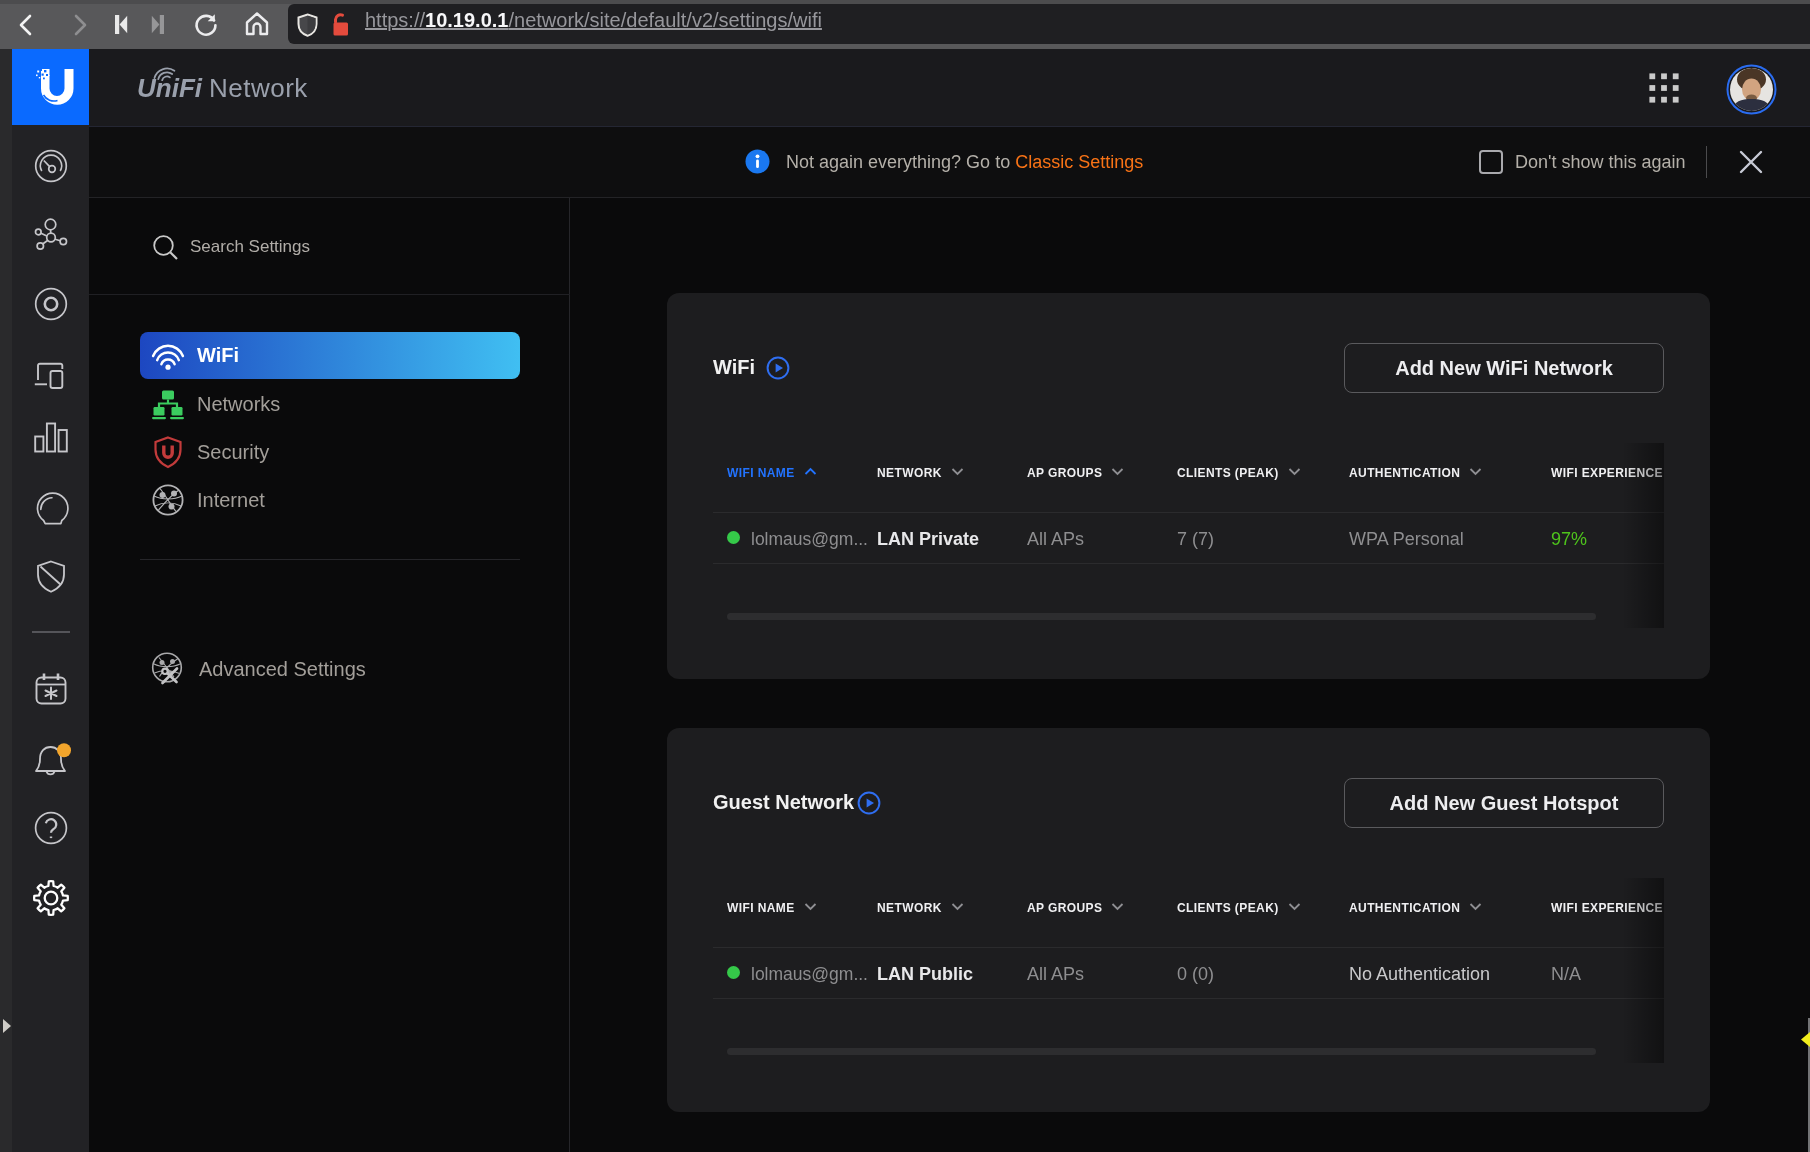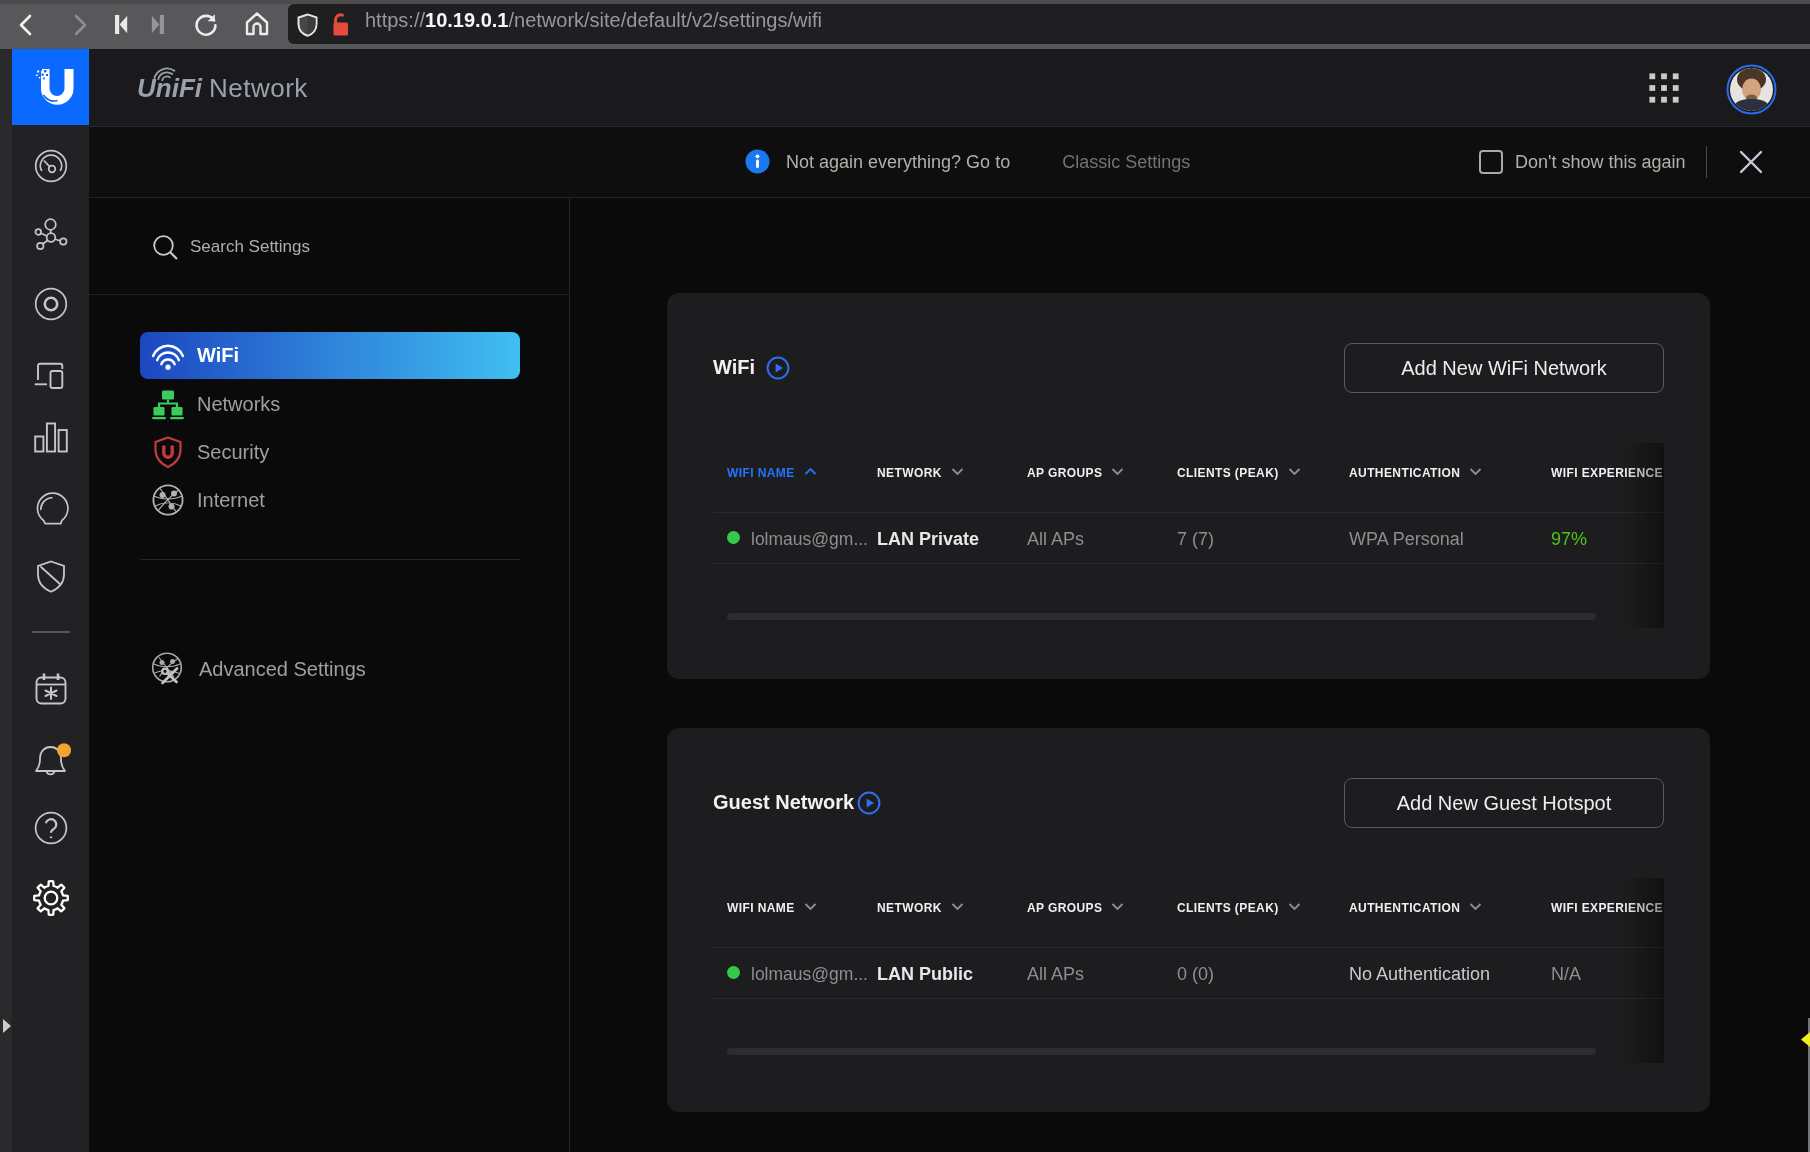--- a/index.html
+++ b/index.html
@@ -4,55 +4,55 @@
 <style>
   * { margin:0; padding:0; box-sizing:border-box; font-family:"Liberation Sans", sans-serif; }
   html,body { background:#000; }
   #root { position:relative; width:1810px; height:1152px; overflow:hidden; background:#0a0a0b; }
   .abs { position:absolute; }
 
   
   #toolbar { left:0; top:0; width:1810px; height:49px; background:#58585a; }
   #toolbar::before { content:""; position:absolute; left:0; top:0; width:100%; height:4px; background:#4c4c4e; }
   #urlbar { left:288px; top:4px; width:1522px; height:40px; background:#1f1f22; border-radius:6px 0 0 6px; }
-  #urltext { left:365px; top:0; height:40px; line-height:40px; font-size:20px; color:#97979c; white-space:nowrap; }
+  #urltext { left:365px; top:0; height:40px; line-height:40px; font-size:20px; color:#97979c; white-space:nowrap;text-decoration:underline; }
   #urltext b { color:#f7f7f9; font-weight:600; }
 
   
   #leftstrip { left:0; top:49px; width:12px; height:1103px; background:#2a2a2c; }
   #striparrow { left:3px; top:1019px; width:0; height:0; border-left:8px solid #cfccc7; border-top:7px solid transparent; border-bottom:7px solid transparent; }
   #logo { left:12px; top:49px; width:77px; height:76px; background:#0a6aff; }
   #rail { left:12px; top:125px; width:77px; height:1027px; background:#222225; }
   .ric { position:absolute; left:31px; width:40px; height:40px; }
   #raildiv { left:32px; top:631px; width:38px; height:2px; background:#55555a; }
 
   #header { left:89px; top:49px; width:1721px; height:78px; background:#1a1a1d; border-bottom:1px solid #242633; }
   #notif { left:89px; top:127px; width:1721px; height:71px; background:#0e0e0f; border-bottom:1px solid #232326; }
   #notiftext { left:786px; top:127px; height:71px; line-height:71px; font-size:18px; color:#b4b0a9; white-space:nowrap; }
-  #notiftext a { color:#737373; text-decoration:none;margin-left:47px; }
+  #notiftext a { color:#f97316; text-decoration:none; }
   #checkbox { left:1479px; top:150px; width:24px; height:24px; border:2px solid #a9a9ad; border-radius:4px; }
   #dontshow { left:1515px; top:152px; font-size:18px; color:#b4b0a9; }
   #vdiv { left:1706px; top:146px; width:1px; height:32px; background:#4b4b4d; }
 
   #navcol { left:89px; top:198px; width:481px; height:954px; background:#0a0a0b; border-right:1px solid #26262a; }
   #searchtext { left:190px; top:237px; font-size:17px; color:#b1ada8; }
   #navhr1 { left:89px; top:294px; width:481px; height:1px; background:#202024; }
   #navhr2 { left:140px; top:559px; width:380px; height:1px; background:#26262a; }
   .navitem { position:absolute; left:140px; width:380px; height:48px; }
   .navitem .txt { position:absolute; left:57px; top:0; height:48px; line-height:48px; font-size:20px; color:#a39f9a; }
   #navwifi { top:332px; height:47px; border-radius:8px; background:linear-gradient(90deg,#1d47c1,#40bff2); }
   #navwifi .txt { color:#ffffff; font-weight:bold; line-height:47px; }
   .navicon { position:absolute; left:10px; top:6px; width:36px; height:36px; }
 
   
   .card { position:absolute; left:667px; width:1043px; background:#1d1d1f; border-radius:12px; }
   #card1 { top:293px; height:386px; }
   #card2 { top:728px; height:384px; }
   .ctitle { position:absolute; left:46px; top:63px; font-size:20px; font-weight:bold; color:#f1f1f1; }
-  .cbtn { position:absolute; left:677px; top:50px; width:320px; height:50px; border:1px solid #5a5a5d; border-radius:8px; color:#ededef; font-size:20px; text-align:center; line-height:48px; }
+  .cbtn { position:absolute; left:677px; top:50px; width:320px; height:50px; border:1px solid #5a5a5d; border-radius:8px; color:#ededef; font-size:20px; text-align:center; line-height:48px;font-weight:bold; }
   .th { position:absolute; top:173px; height:20px; font-size:12px; font-weight:bold; color:#f0f0f2; letter-spacing:.4px; white-space:nowrap; }
   .th svg { vertical-align:1px; margin-left:9px; }
   .rowline { position:absolute; left:46px; width:951px; height:1px; background:#2b2b2d; }
   .td { position:absolute; top:226px; height:40px; line-height:40px; font-size:18px; color:#8e8e90; white-space:nowrap; }
   .dot { position:absolute; left:60px; top:238px; width:13px; height:13px; border-radius:50%; background:#35c949; }
   .tshadow { position:absolute; left:955px; top:150px; width:42px; height:185px; background:linear-gradient(to right, rgba(10,10,10,0), rgba(0,0,0,0.42)); }
   .sbar { position:absolute; left:60px; top:320px; width:869px; height:7px; border-radius:3.5px; background:#2d2d2f; }
 
   #edgestrip { left:1808px; top:1018px; width:2px; height:134px; background:#737476; }
 </style>

